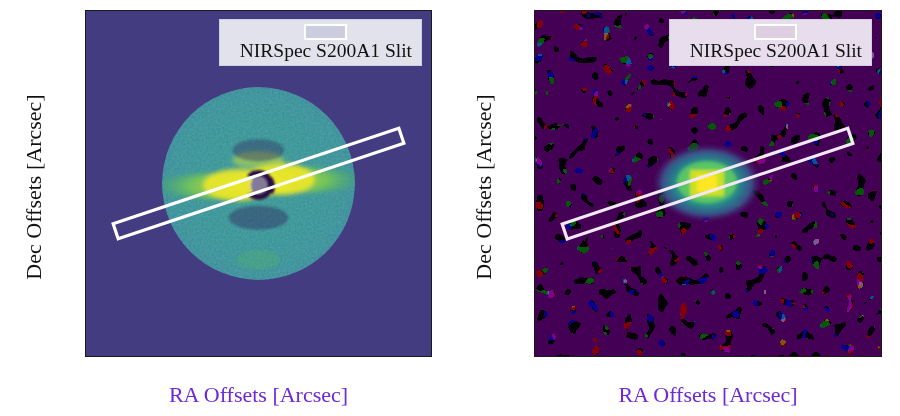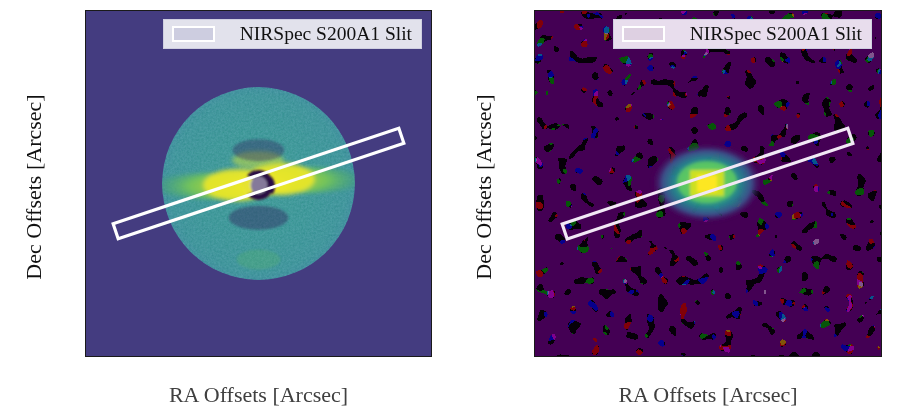--- a/index.html
+++ b/index.html
@@ -15,29 +15,29 @@
   .plotframe{position:absolute;left:85px;top:10px;width:347px;height:347px;
              border:1.5px solid #1a1a1a;overflow:hidden;box-sizing:border-box;}
   .panel.right .plotframe{left:84px;width:348px;}
 
   .imgcanvas{position:absolute;inset:0;}
   .tickmark-y{position:absolute;left:-6px;width:6px;height:1.5px;background:#1a1a1a;}
   .tickmark-x{position:absolute;bottom:-6px;width:1.5px;height:6px;background:#1a1a1a;}
 
   
   .xlabel{position:absolute;left:85px;width:347px;top:382px;text-align:center;
-          font-size:22px;color:#404040;}
+          font-size:22px;color:#6d28d9;}
   .panel.right .xlabel{left:84px;width:348px;}
   .ylabel{position:absolute;left:-131px;top:174px;width:330px;text-align:center;
           font-size:22px;color:#111;transform:rotate(-90deg);transform-origin:center;}
 
   
   .legend{position:absolute;top:8px;right:9px;display:flex;align-items:center;
-          gap:25px;padding:4px 9px 4px 8px;box-sizing:border-box;
-          border:1.2px solid #cfcfe0;}
+          gap:1px;padding:4px 9px 4px 20px;box-sizing:border-box;
+          border:1.2px solid #cfcfe0;flex-direction:column;}
   .legend.l{background:#e2e2ec;}
   .legend.r{background:#e8dded;}
   .legend-swatch{display:block;width:43px;height:16px;border:2.4px solid #ffffff;
                  box-sizing:border-box;}
   .legend.l .legend-swatch{background:#cdcde0;}
   .legend.r .legend-swatch{background:#ded0e2;}
   .legend-text{font-size:19.5px;color:#111;white-space:nowrap;line-height:1;}
 
   
   .slit-svg{position:absolute;inset:0;pointer-events:none;}

